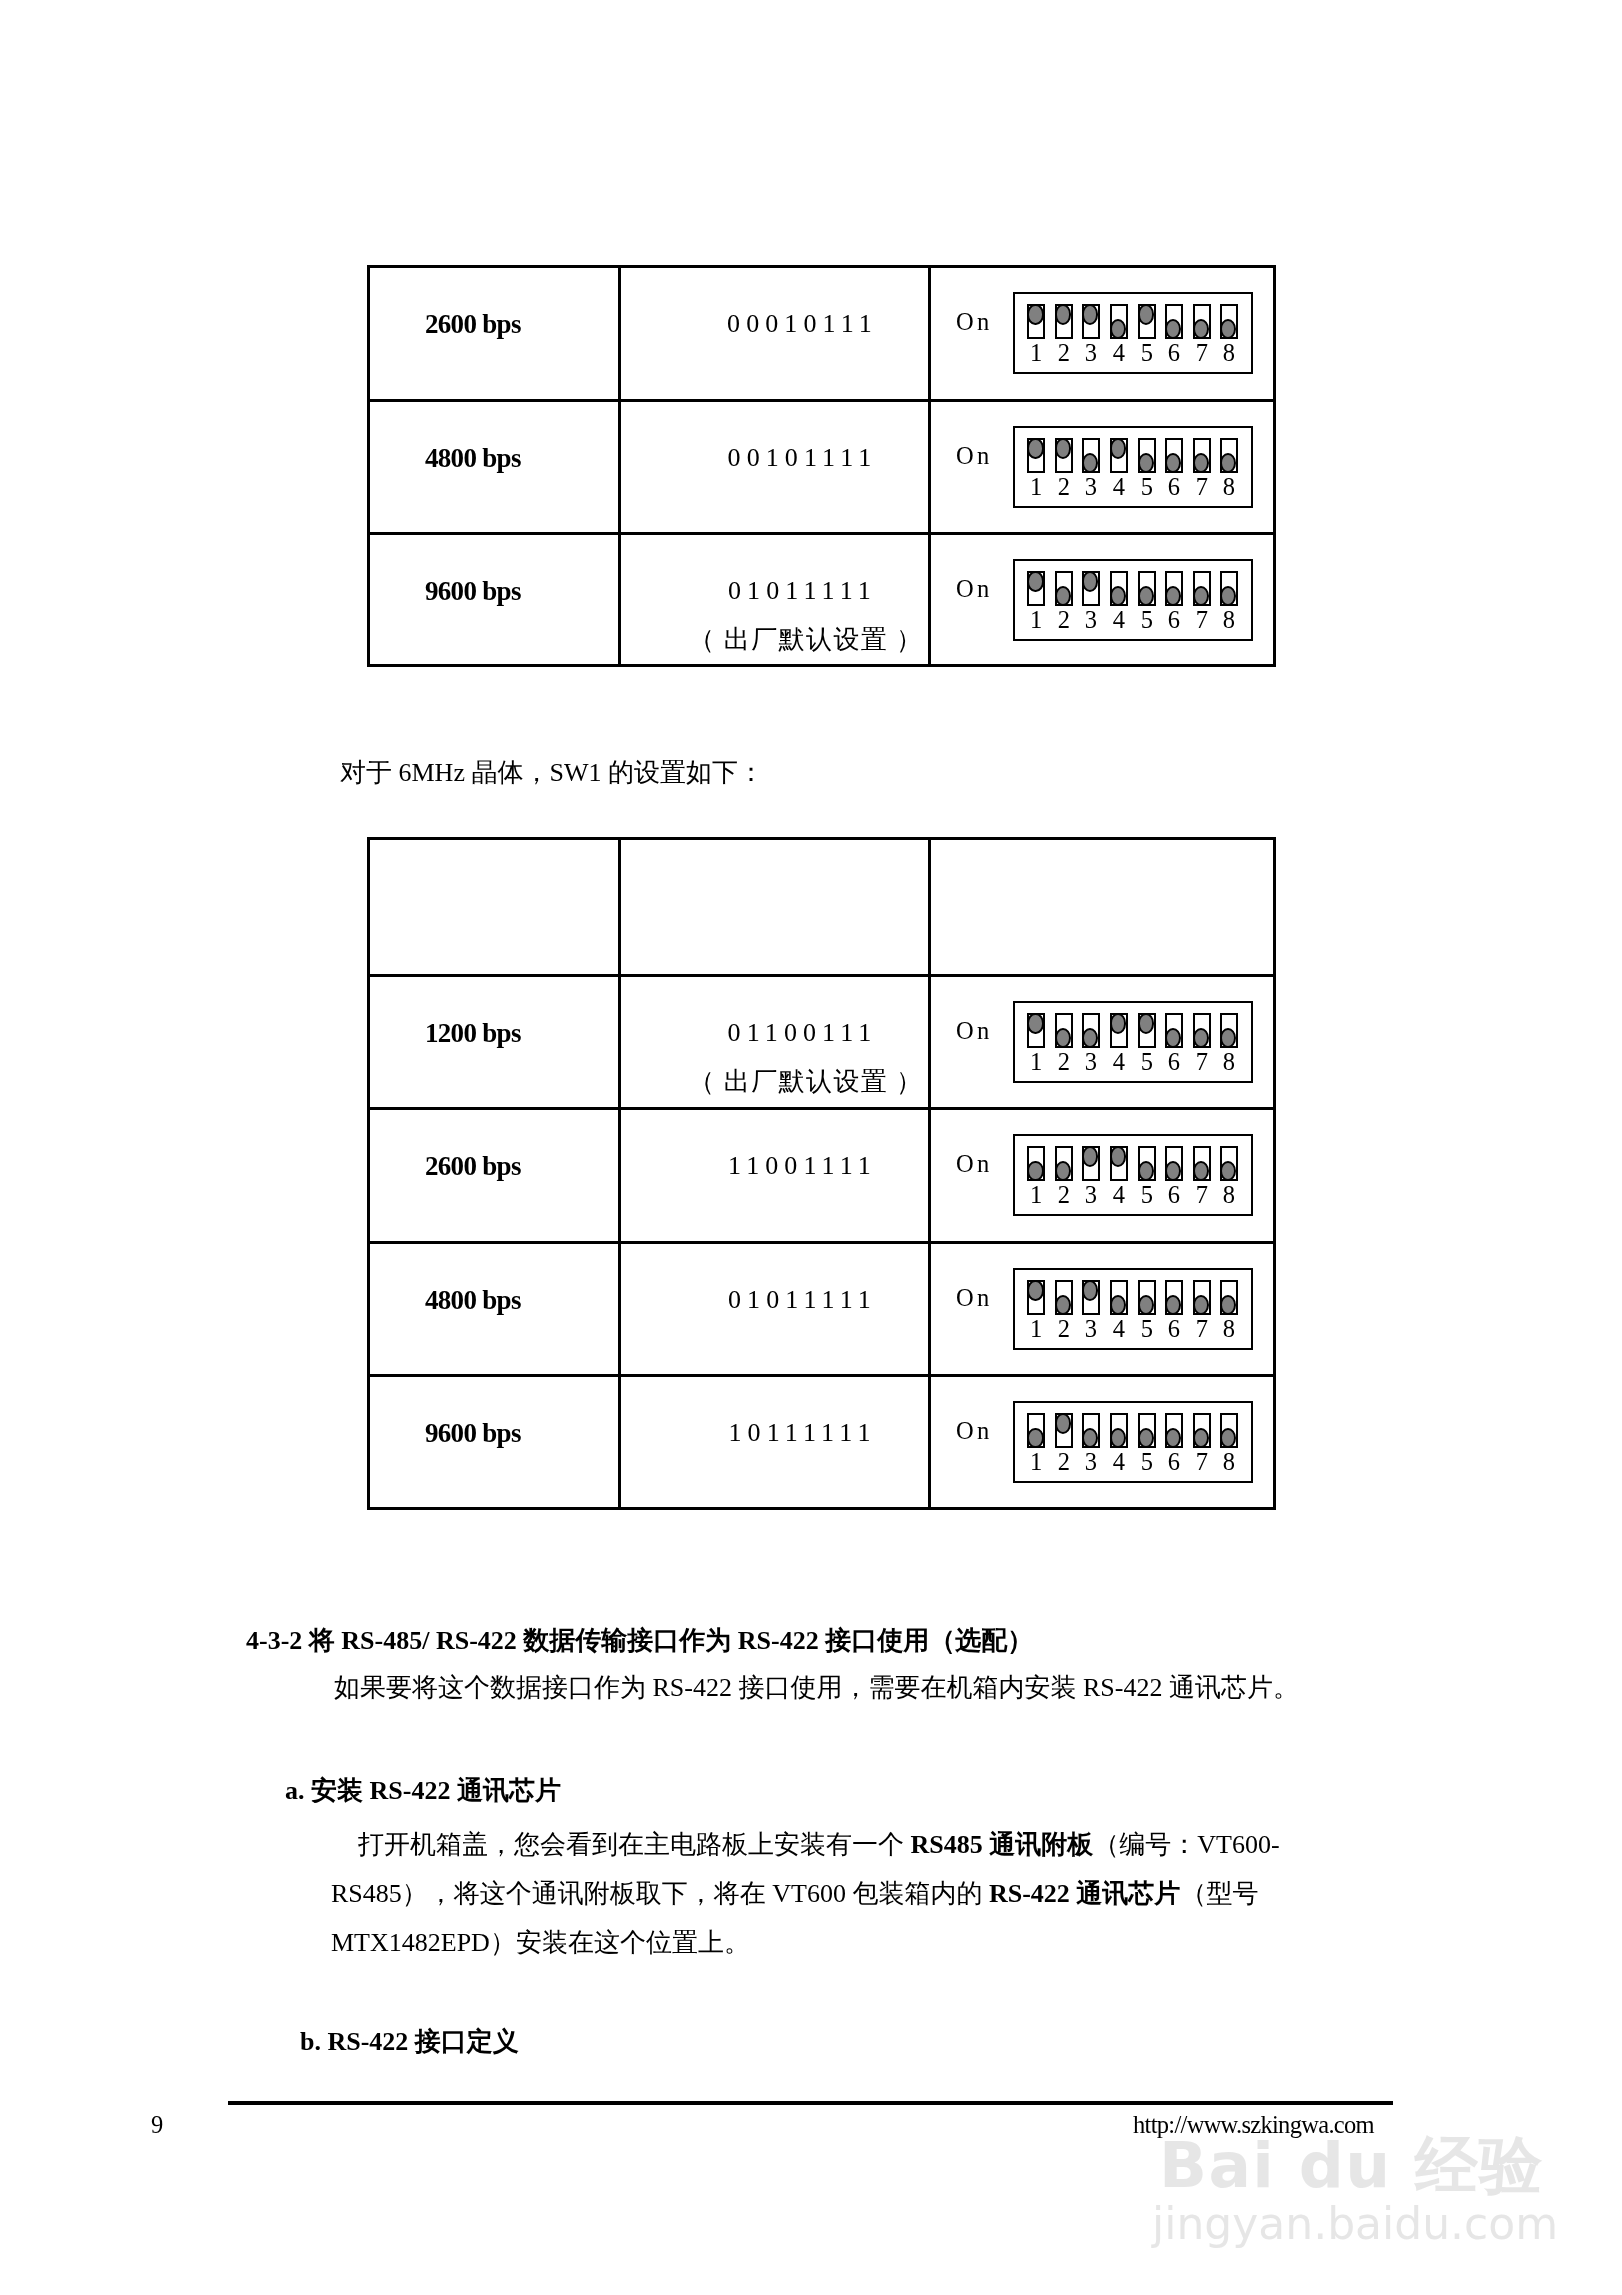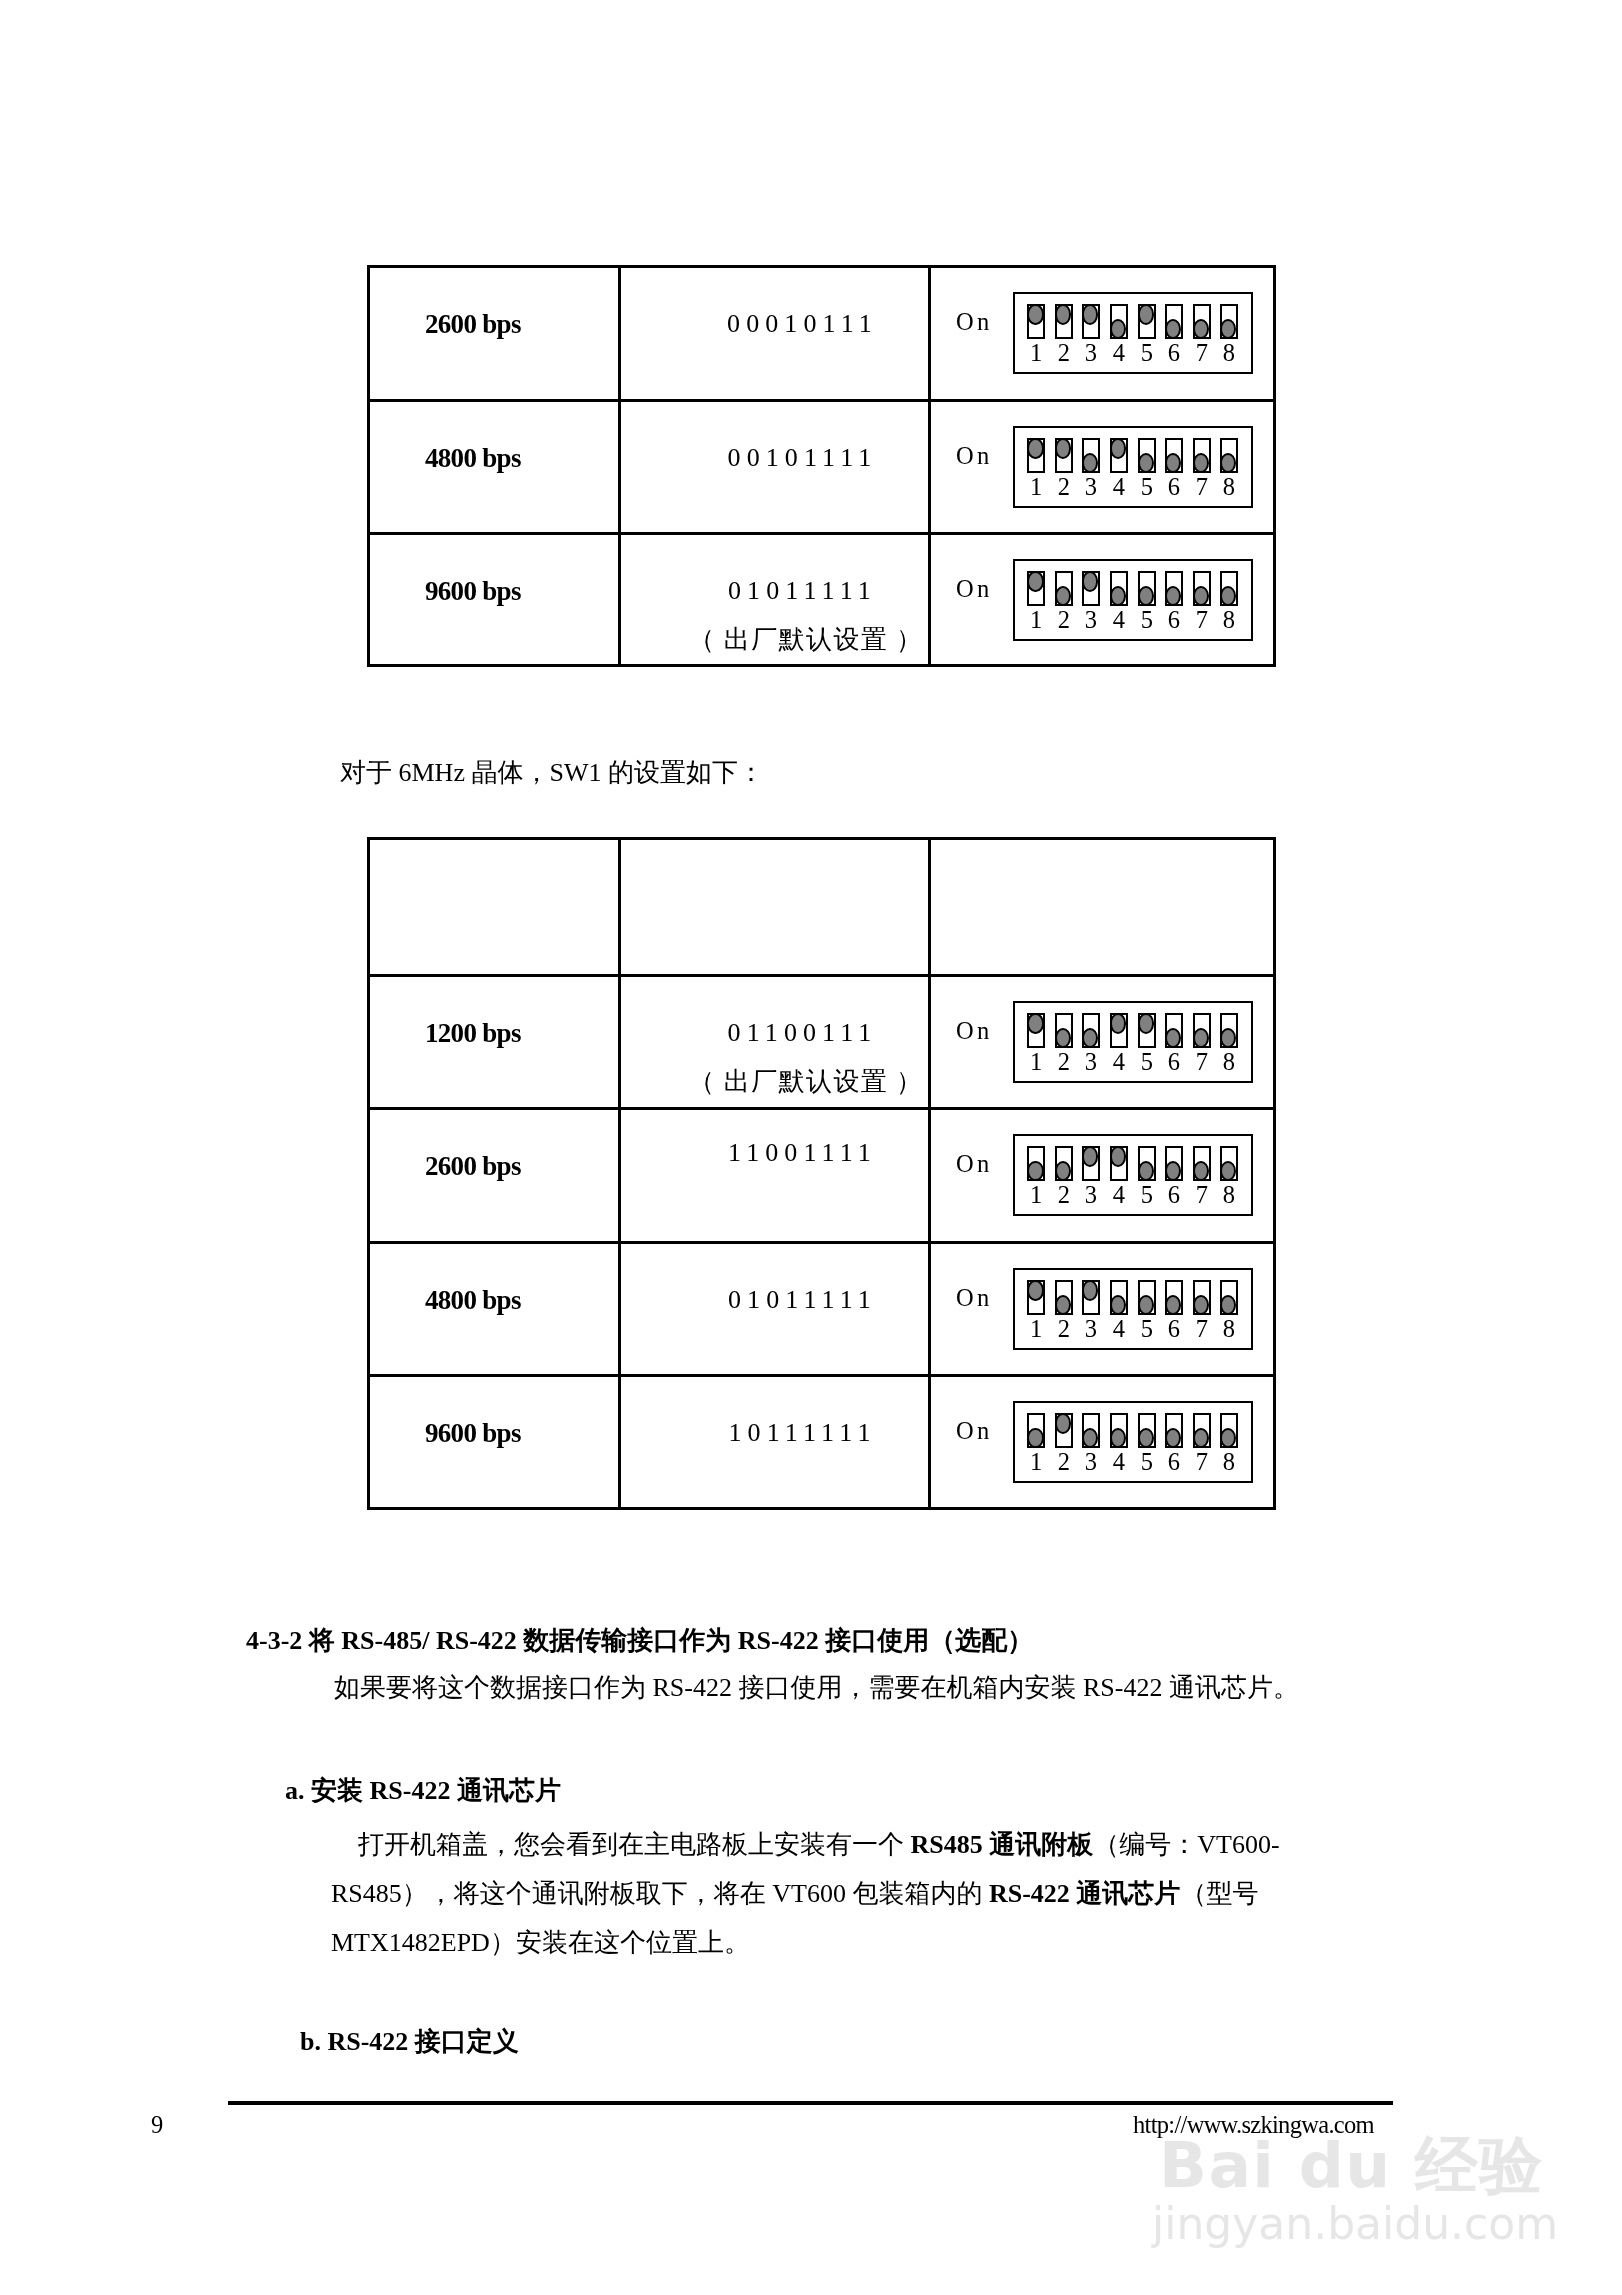--- a/index.html
+++ b/index.html
@@ -200,21 +200,21 @@
         </div>
         <span class="num" style="left:178px;">7</span>
         <div class="sw" style="left:205px;">
           <div class="knob down"></div>
         </div>
         <span class="num" style="left:205px;">8</span>
       </div>
     </div>
   <div class="row" style="top:267px; height:134px;">
       <span class="cell-rate" style="top:41px;">2600 bps</span>
-      <span class="cell-code" style="top:28px;">11001111</span>
+      <span class="cell-code" style="top:41px;">11001111</span>
       <span class="on-label" style="top:40px;">On</span>
       <div class="dip" style="top:24px;">
         <div class="sw" style="left:12.3px;">
           <div class="knob down"></div>
         </div>
         <span class="num" style="left:12.3px;">1</span>
         <div class="sw" style="left:40px;">
           <div class="knob down"></div>
         </div>
         <span class="num" style="left:40px;">2</span>

